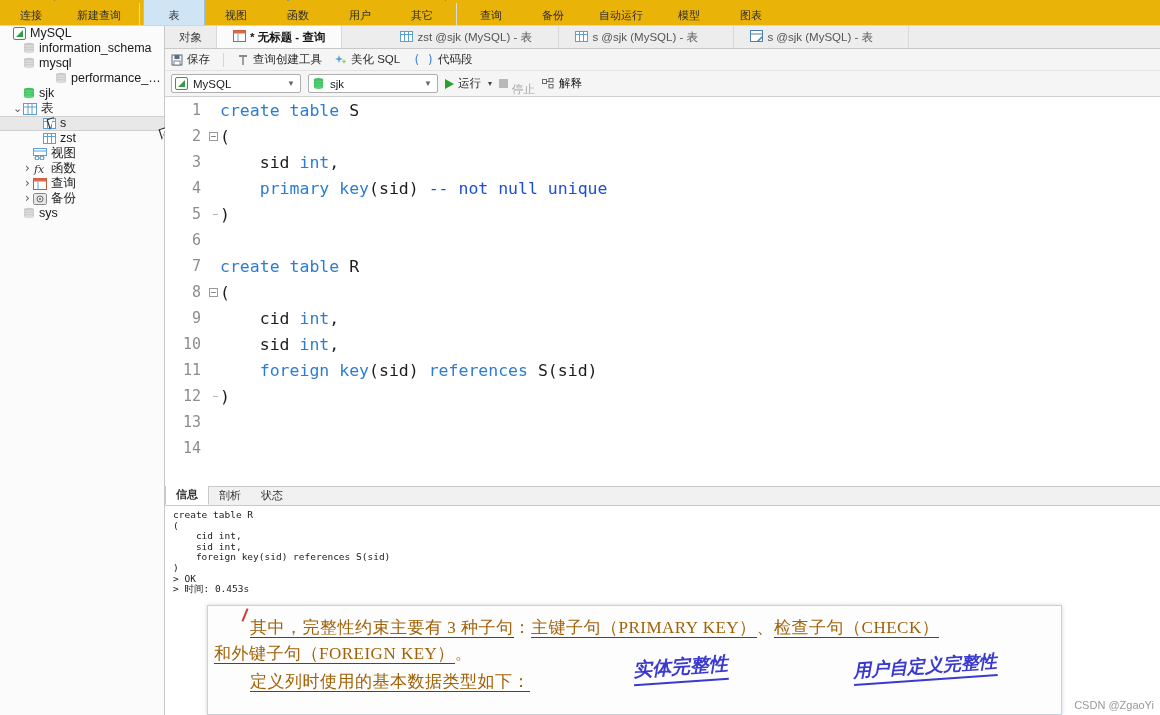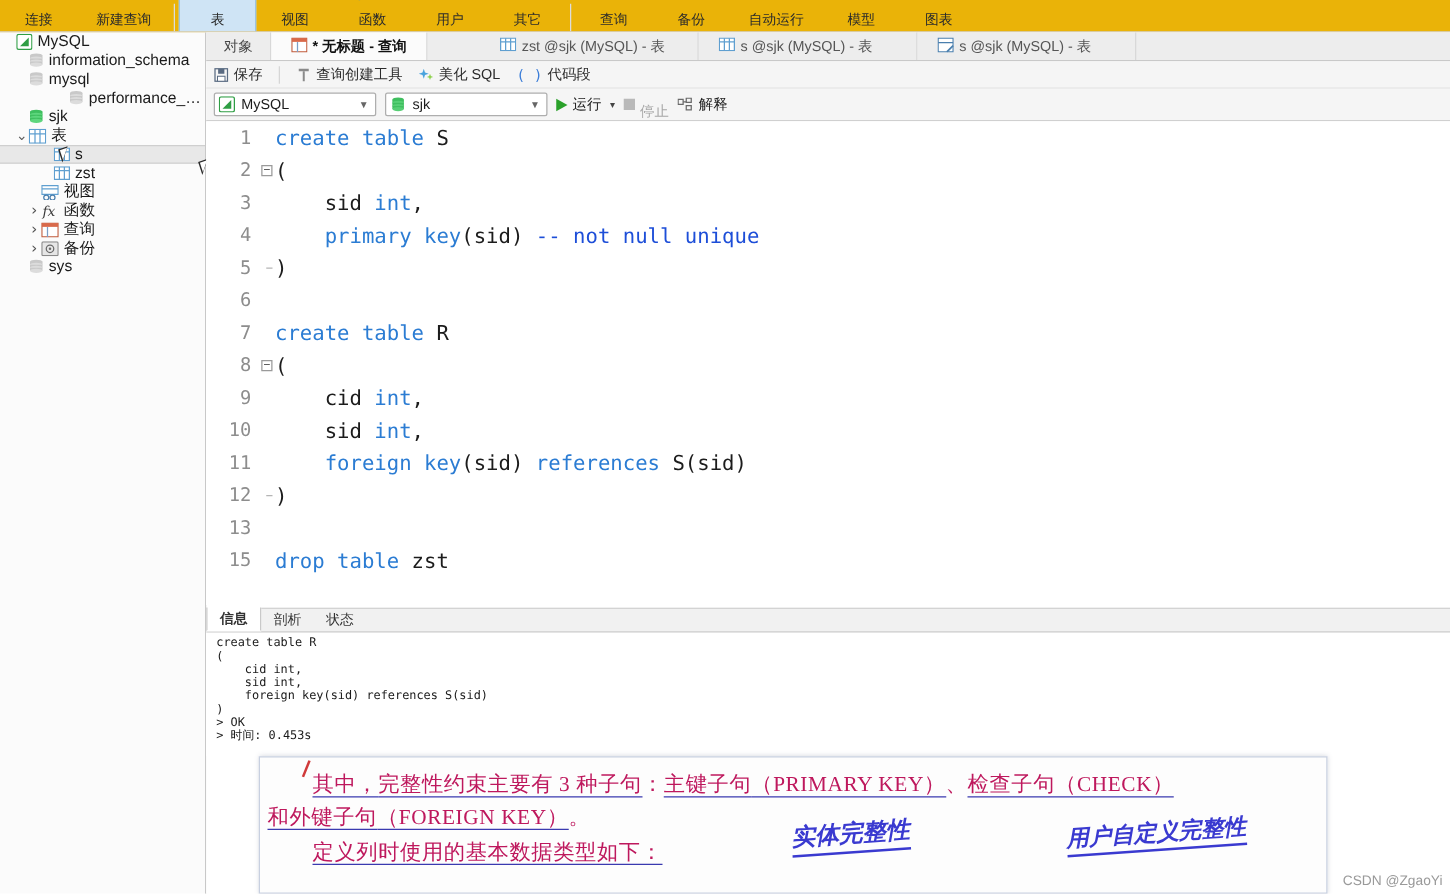--- a/index.html
+++ b/index.html
@@ -130,21 +130,21 @@
 
   
   .overlay {
     position:absolute; left:207px; top:605px; width:855px; height:110px;
     background:#fdfdfd; border:1px solid #c8d0e0;
     box-shadow:0 0 4px rgba(80,90,120,0.25);
     overflow:hidden;
   }
   .ov-inner { position:relative; width:100%; height:100%; padding:10px 12px 0 6px; }
   .ov-line {
-    font-family:"Liberation Serif","DejaVu Serif",serif; color:#be185d;
+    font-family:"Liberation Serif","DejaVu Serif",serif; color:#a16207;
     white-space:nowrap;
   }
   .ov-l1 { font-size:17px; padding-left:36px; letter-spacing:0.5px; }
   .ov-l2 { font-size:17px; padding-left:0px; margin-top:3px; letter-spacing:0.5px; }
   .ov-l3 { font-size:17px; padding-left:36px; margin-top:5px; letter-spacing:0.5px; }
   .ul-blue { border-bottom:1.5px solid #3a3ab0; }
   .hand {
     position:absolute; font-family:"Liberation Serif","DejaVu Serif",serif;
     color:#3a3ad0; font-style:italic; font-weight:bold; font-size:19px;
     transform:rotate(-4deg); white-space:nowrap;
@@ -644,23 +644,23 @@
             <span class="lfoot"></span>
           </span>
           <span class="code"><span>)</span></span>
         </div>
         <div class="ed-line">
           <span class="ln">13</span>
           <span class="fold"></span>
           <span class="code"></span>
         </div>
         <div class="ed-line">
-          <span class="ln">15</span>
+          <span class="ln">14</span>
           <span class="fold"></span>
-          <span class="code"><span class="kw">drop</span><span> </span><span class="kw">table</span><span> zst</span></span>
+          <span class="code"></span>
         </div>
       </div>
 
     <div class="restabs" id="restabs">
         <div class="rtab active">信息</div>
         <div class="rtab">剖析</div>
         <div class="rtab">状态</div>
       </div>
     <div class="resbody">create table R
 (

